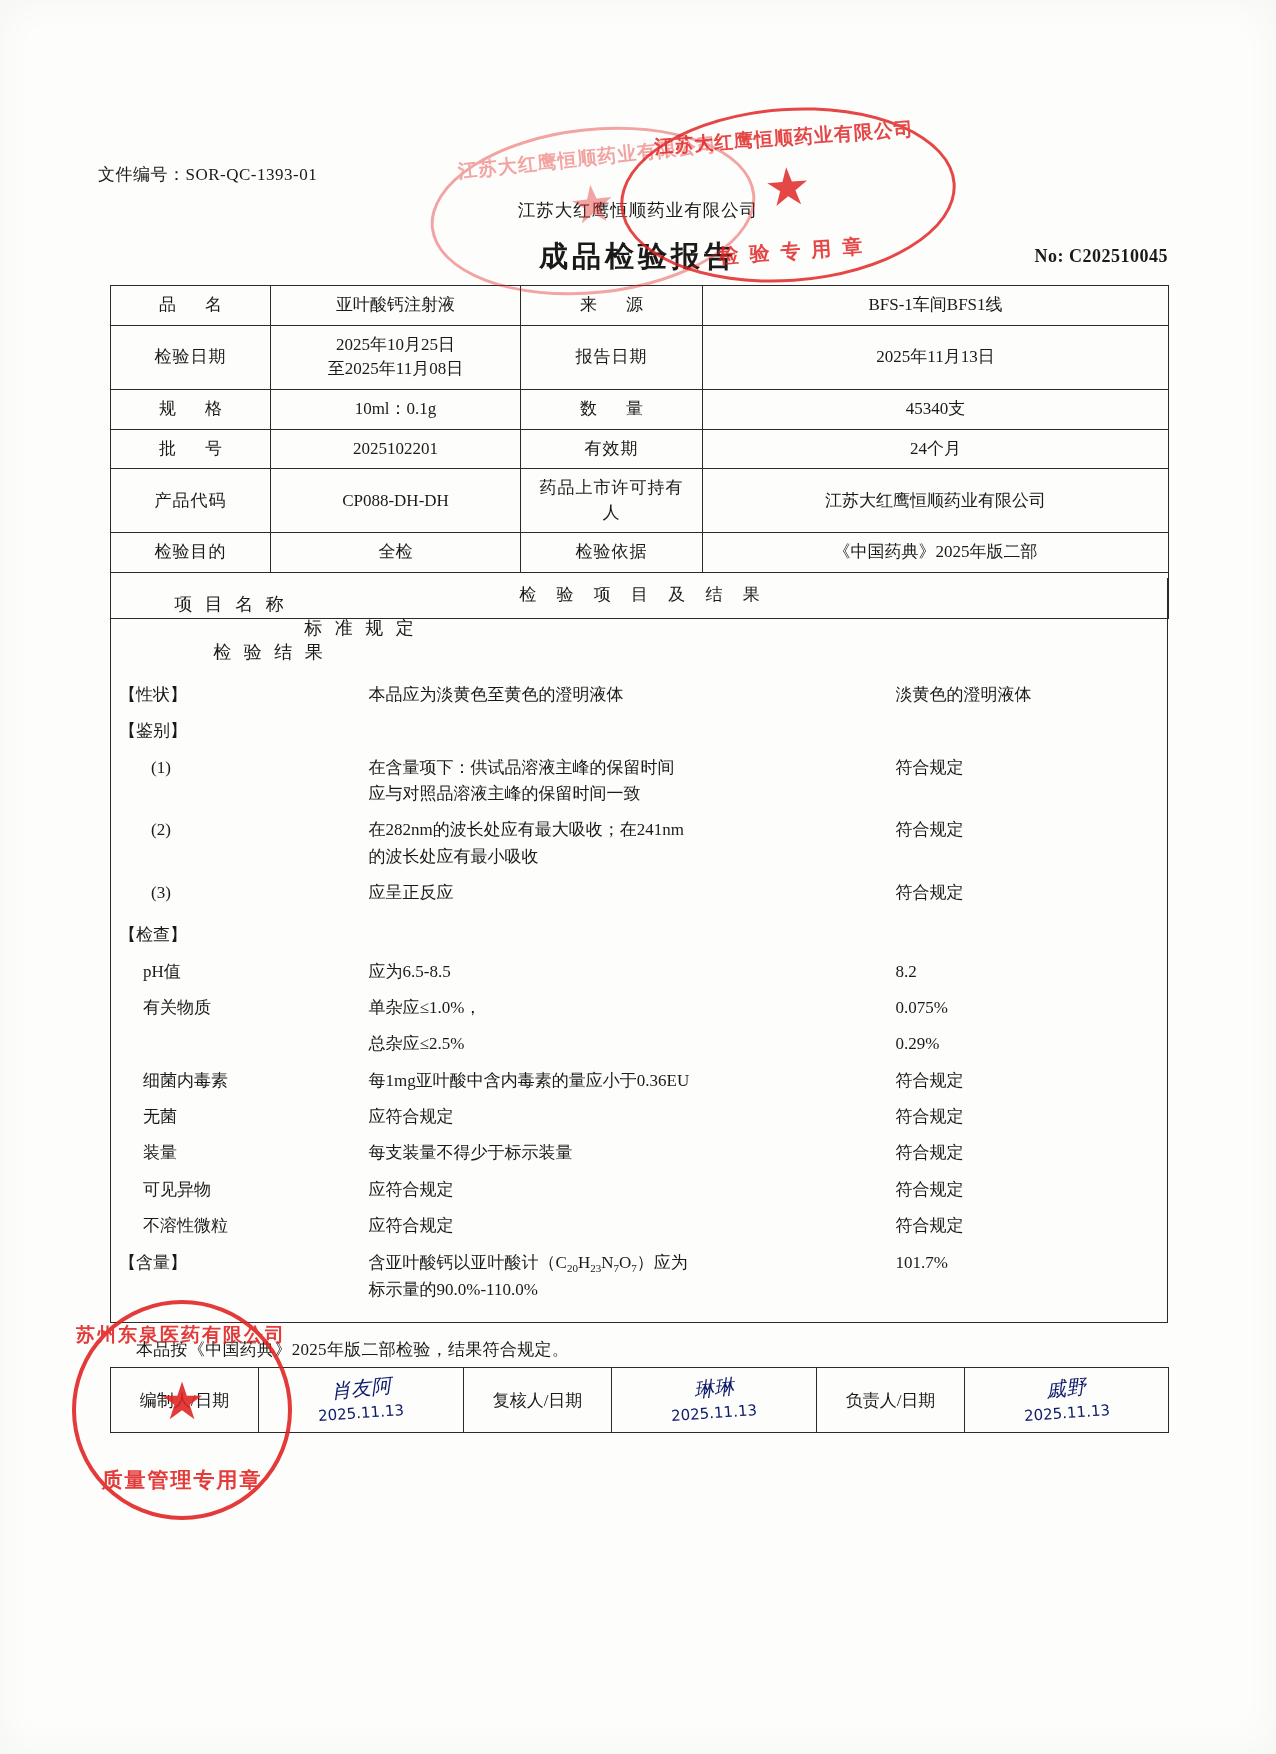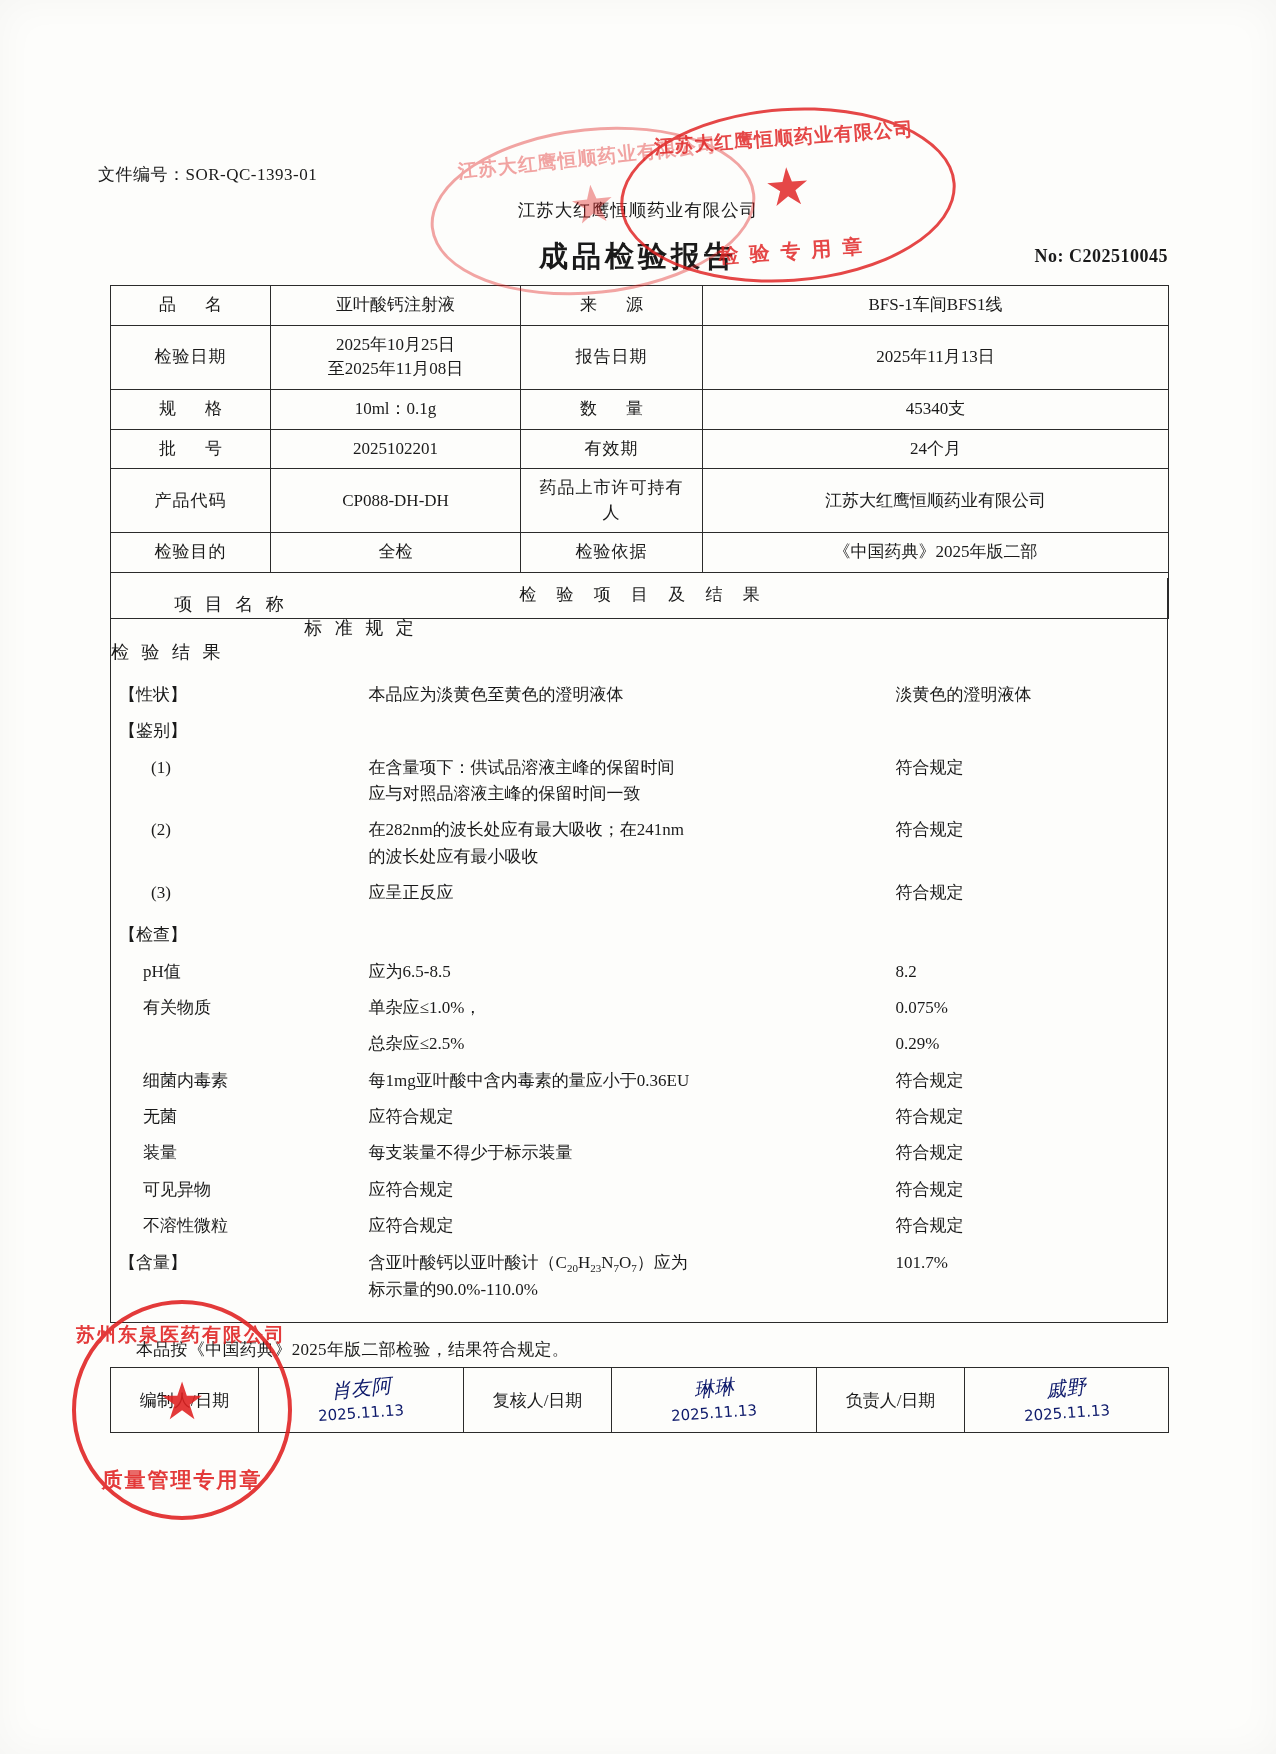--- a/index.html
+++ b/index.html
@@ -113,21 +113,21 @@
   }
   .res-header {
     display: flex;
     font-size: 18px;
     letter-spacing: 4px;
     padding-top: 14px;
     flex-direction: column;
   }
   .col-name { width: 240px; text-align: center; }
   .col-std  { width: 500px; text-align: center; }
-  .col-res  { width: 318px; text-align: left; }
+  .col-res  { width: 318px; text-align: center; }
 
   .res-row {
     display: flex;
     font-size: 17px;
     line-height: 1.55;
   }
   .res-row .c1 {
     width: 240px;
     padding-left: 8px;
     box-sizing: border-box;

